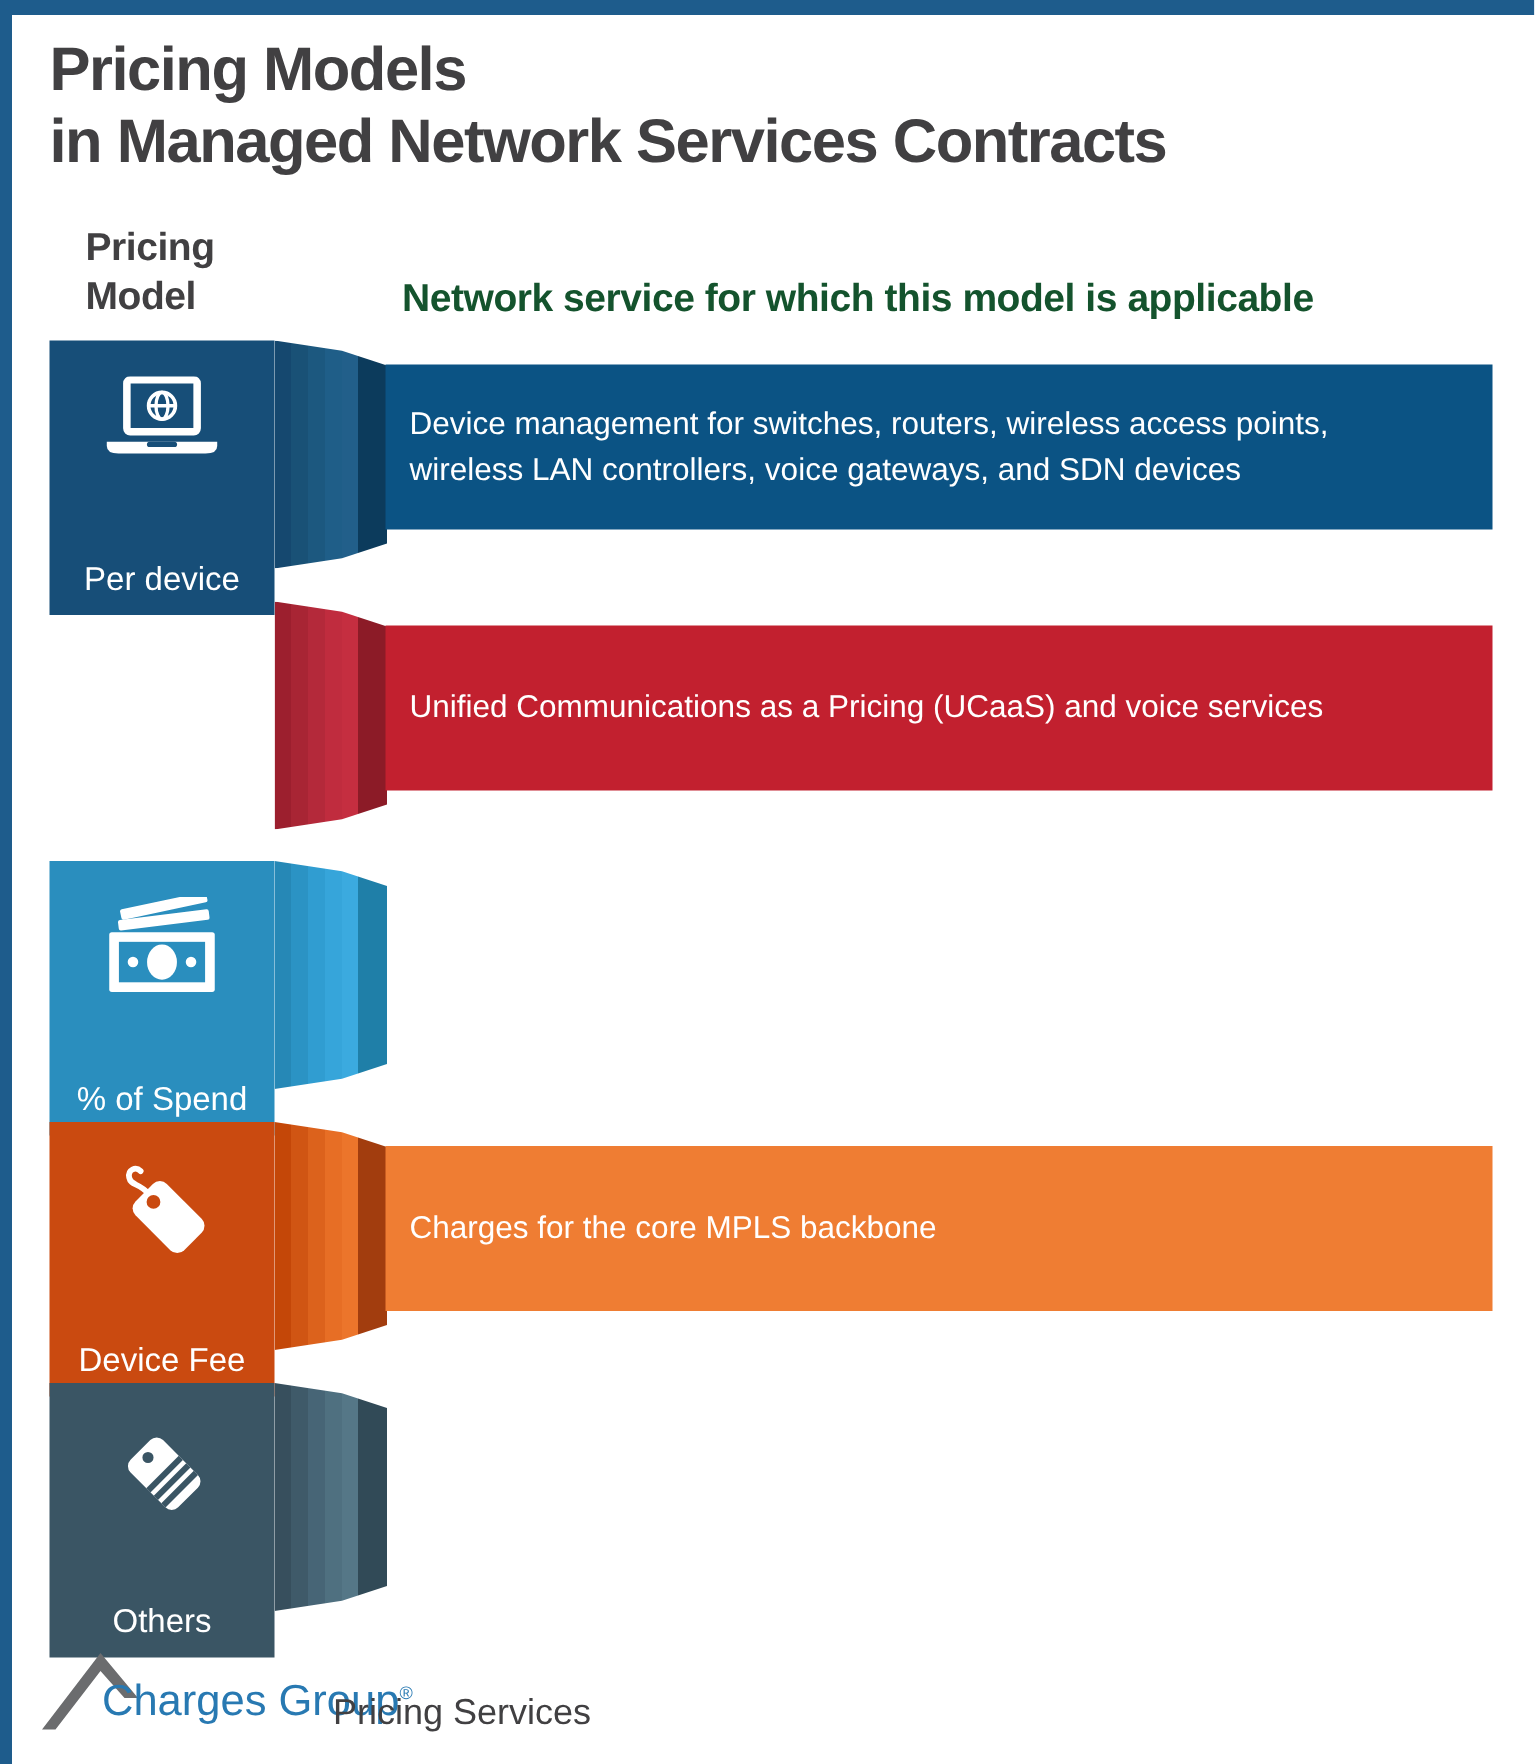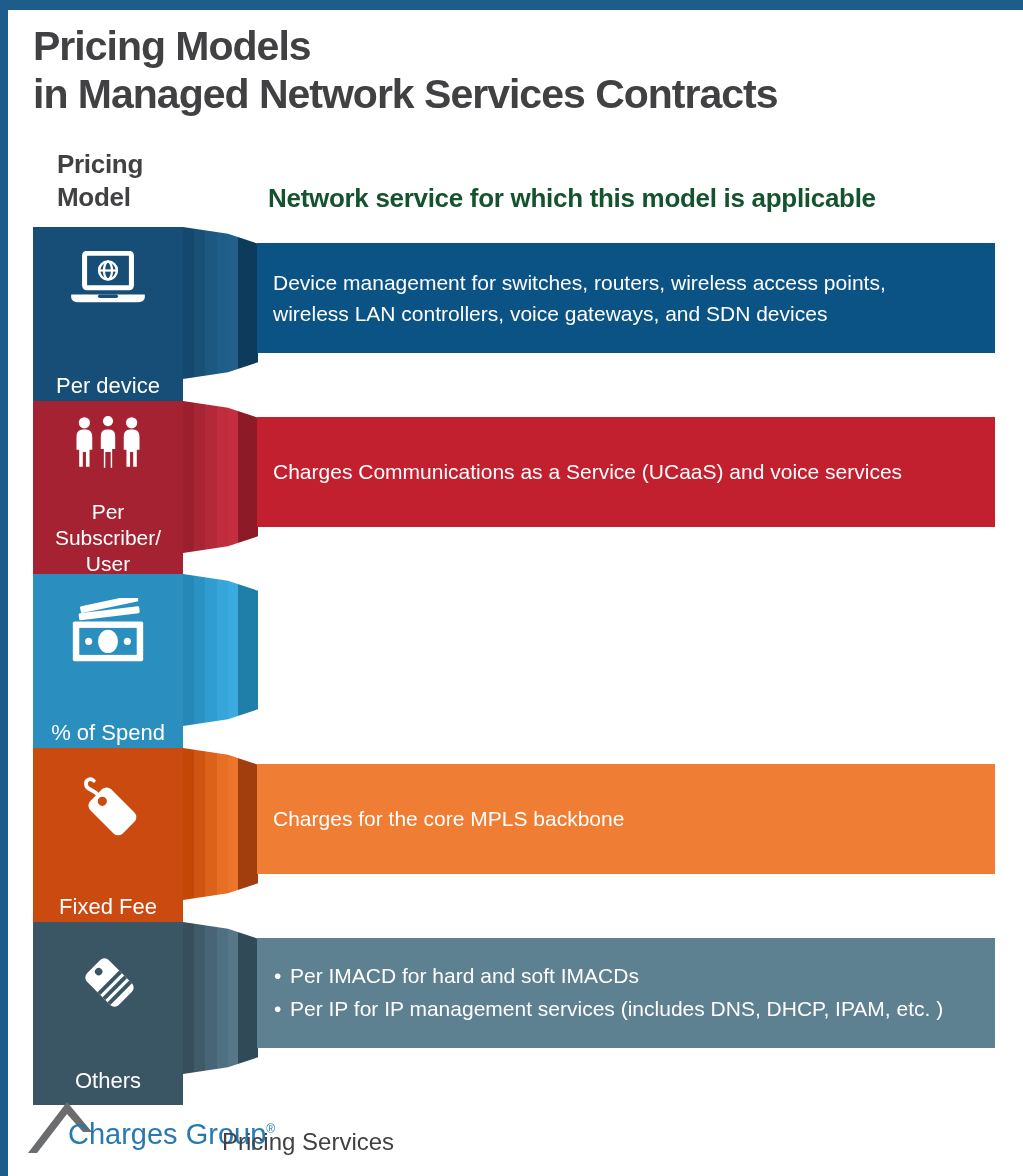--- a/index.html
+++ b/index.html
@@ -98,44 +98,23 @@
       </div>
       <div class="tile-label">Per device</div>
     </div>
     <div class="connector"></div>
     <div class="bar">
       <div class="bar-text">Device management for switches, routers, wireless access points, wireless LAN controllers, voice gateways, and SDN devices</div>
     </div>
   </div>
 
   <div class="row r1">
-    <div class="tile">
-      <div class="tile-icon small">
-        <svg width="72" height="60" viewBox="0 0 64 52">
-          <g fill="#fff">
-            <circle cx="11" cy="8" r="5"></circle>
-            <path d="M4,21 C4,14.5 7.5,14 11,14 C14.5,14 18,14.5 18,21 L18,32 L15.6,32 L15.6,47 L12.4,47 L12.4,34 L9.6,34 L9.6,47 L6.4,47 L6.4,32 L4,32 Z"></path>
-            <circle cx="53" cy="8" r="5"></circle>
-            <path d="M46,21 C46,14.5 49.5,14 53,14 C56.5,14 60,14.5 60,21 L60,32 L57.6,32 L57.6,47 L54.4,47 L54.4,34 L51.6,34 L51.6,47 L48.4,47 L48.4,32 L46,32 Z"></path>
-          </g>
-          <g fill="#fff" stroke="var(--tile)" stroke-width="2.2">
-            <circle cx="32" cy="6.5" r="5.6"></circle>
-            <path d="M24.5,20.5 C24.5,13.5 28,13 32,13 C36,13 39.5,13.5 39.5,20.5 L39.5,32.5 L36.8,32.5 L36.8,49 L33.3,49 L33.3,35 L30.7,35 L30.7,49 L27.2,49 L27.2,32.5 L24.5,32.5 Z"></path>
-          </g>
-        </svg>
-      </div>
-      <div class="tile-label three">
-        <div>Per</div>
-        <div>Subscriber/</div>
-        <div>User</div>
-      </div>
-    </div>
     <div class="connector"></div>
     <div class="bar">
-      <div class="bar-text">Charges Communications as a Service (UCaaS) and voice services</div>
+      <div class="bar-text">Unified Communications as a Pricing (UCaaS) and voice services</div>
     </div>
   </div>
 
   <div class="row r2">
     <div class="tile">
       <div class="tile-icon">
         <svg width="78" height="68" viewBox="0 0 64 58">
           <rect x="8" y="2" width="50" height="6" rx="1.2" fill="#fff" transform="rotate(-12 33 5)"></rect>
           <rect x="7" y="10" width="52" height="6" rx="1.2" fill="#fff" transform="rotate(-7 33 13)"></rect>
           <rect x="2" y="20" width="60" height="34" rx="1.5" fill="#fff"></rect>
@@ -154,21 +133,21 @@
     <div class="tile">
       <div class="tile-icon">
         <svg width="74" height="70" viewBox="0 0 64 64">
           <path d="M24,22 C18,15 13,17 12,12 C11,7 16,5 19,8" stroke="#fff" stroke-width="3.5" fill="none" stroke-linecap="round"></path>
           <g transform="translate(36,36) rotate(-45)">
             <rect x="-13.5" y="-21" width="27" height="42" rx="6" fill="#fff"></rect>
             <circle cx="0" cy="-13" r="4.2" fill="var(--tile)"></circle>
           </g>
         </svg>
       </div>
-      <div class="tile-label">Fixed Fee</div>
+      <div class="tile-label">Device Fee</div>
     </div>
     <div class="connector"></div>
     <div class="bar">
       <div class="bar-text">Charges for the core MPLS backbone</div>
     </div>
   </div>
 
   <div class="row r4">
     <div class="tile">
       <div class="tile-icon">
@@ -178,26 +157,20 @@
             <circle cx="0" cy="-13.5" r="3.4" fill="var(--tile)"></circle>
             <rect x="-14" y="-1" width="28" height="3.6" fill="var(--tile)"></rect>
             <rect x="-14" y="5.5" width="28" height="3.6" fill="var(--tile)"></rect>
             <rect x="-14" y="12" width="28" height="3.6" fill="var(--tile)"></rect>
           </g>
         </svg>
       </div>
       <div class="tile-label">Others</div>
     </div>
     <div class="connector"></div>
-    <div class="bar">
-      <ul>
-        <li>Per IMACD for hard and soft IMACDs</li>
-        <li>Per IP for IP management services (includes DNS, DHCP, IPAM, etc. )</li>
-      </ul>
-    </div>
   </div>
 
   <div class="brand-mark">
     <svg width="88" height="60" viewBox="0 0 88 60">
       <path d="M0,58 L39,7 L64,37 L55,37 L39,19 L9,58 Z" fill="#6B6C6E"></path>
     </svg>
   </div>
   <div class="brand-name">
     <span>Charges Group</span><sup>®</sup>
   </div>

